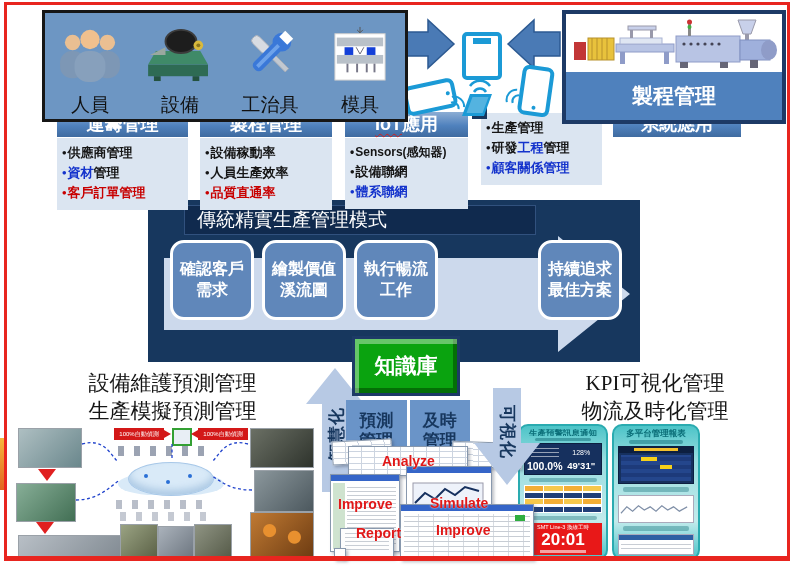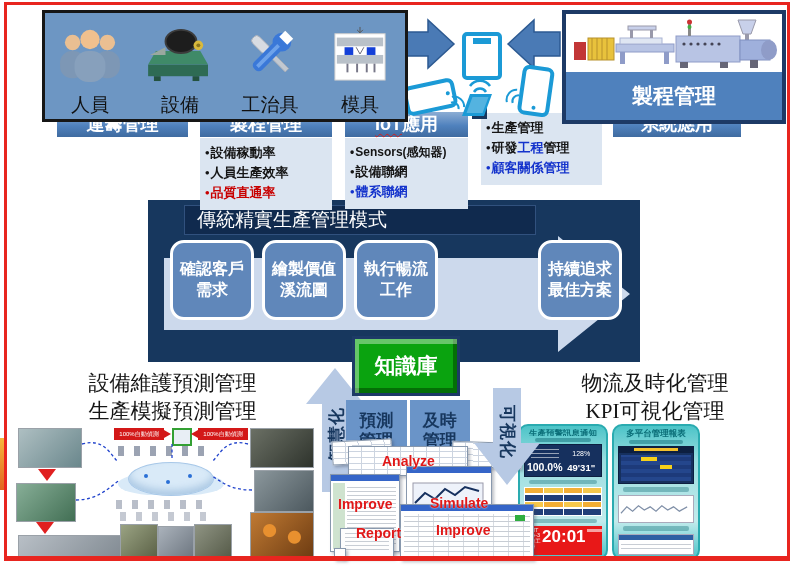--- a/index.html
+++ b/index.html
@@ -103,21 +103,21 @@
   .kpi .c{display:flex;align-items:center;justify-content:center;color:#fff;
           font-family:"Liberation Sans",sans-serif;overflow:hidden;}
   .bars{background:repeating-linear-gradient(0deg,rgba(255,255,255,.55) 0 1px,transparent 1px 4px);width:80%;height:70%;}
   .tiles{background:#fff;display:grid;grid-template-columns:repeat(4,1fr);grid-template-rows:1fr 1fr;gap:1px;padding:1px;}
   .tile{display:flex;flex-direction:column;}
   .tile i{display:block;flex:2;background:#f3ae35;}
   .tile em{display:block;flex:1;background:#fff;}
   .tile b{display:block;flex:2;background:#203e78;}
   .tile.alt i{background:#f6c84c;}
   .clockbox{background:#e81818;color:#fff;text-align:center;font-family:"Liberation Sans",sans-serif;
-            display:flex;flex-direction:row;justify-content:center;gap:1px;padding:2px 0;}
+            display:flex;flex-direction:column;justify-content:center;gap:1px;padding:2px 0;}
   .clock-cap{font-size:5.5px;line-height:1;}
   .clock-big{font-size:17px;font-weight:bold;line-height:1;}
   .clock-foot{height:3px;width:60%;margin:1px auto 0;background:rgba(255,255,255,.6);}
   .ntable{background:#16305e;position:relative;border:1px solid #0d1f40;}
   .ntable .hdr{height:6px;background:#0d1f40;display:flex;align-items:center;}
   .ntable .hdr i{display:block;height:3px;width:60%;margin:0 auto;background:#f2c02c;}
   .nrows{position:absolute;left:2px;right:2px;top:8px;bottom:2px;
          background:repeating-linear-gradient(0deg,#24468c 0 4px,#1d3a7a 4px 8px);}
   .ycell{position:absolute;background:#f7d11a;}
   .chart{background:#fff;border:1px solid #aab;}
@@ -157,20 +157,25 @@
         <span>工作</span>
       </div>
     <div class="step" style="left:390px">
         <span>持續追求</span>
         <span>最佳方案</span>
       </div>
   </div>
 
   <div class="col" style="left:57px;width:131px">
     <div class="col-header"><span>運籌管理</span></div>
+    <ul class="col-body">
+      <li data-color="black"><span data-color="black">供應商管理</span></li>
+      <li data-color="blue"><span data-color="blue">資材</span><span data-color="black">管理</span></li>
+      <li data-color="red"><span data-color="red">客戶訂單管理</span></li>
+    </ul>
   </div>
   <div class="col" style="left:200px;width:132px">
     <div class="col-header"><span>製程管理</span></div>
     <ul class="col-body">
       <li data-color="black"><span data-color="black">設備稼動率</span></li>
       <li data-color="black"><span data-color="black">人員生產效率</span></li>
       <li data-color="red"><span data-color="red">品質直通率</span></li>
     </ul>
   </div>
   <div class="col" style="left:345px;width:123px">
@@ -424,22 +429,22 @@
 
     <div class="win" style="left:70px;top:64px;width:132px;height:54px">
       <div class="tbar"></div>
       <div class="rowlines" style="position:absolute;left:3px;top:9px;right:3px;bottom:3px;background:repeating-linear-gradient(0deg,transparent 0 4px,#c8cdd4 4px 5px),repeating-linear-gradient(90deg,transparent 0 14px,#d8dce2 14px 15px)"></div>
       <div style="position:absolute;right:8px;top:10px;width:10px;height:6px;background:#2fae3f"></div>
     </div>
     <div class="redlab" style="left:106px;top:82px">Improve</div>
   </div>
 
   <div class="abs br-title">
+    <div>KPI可視化管理</div>
     <div>物流及時化管理</div>
-    <div>KPI可視化管理</div>
   </div>
 
   <div class="abs panels">
     <div class="panel" style="left:0;width:90px">
       <div class="p-head">生產預警訊息通知</div>
       <div class="p-sub"></div>
       <div class="kpi" style="height:34px">
         <div class="c">
             <span class="bars"></span>
           </div>

